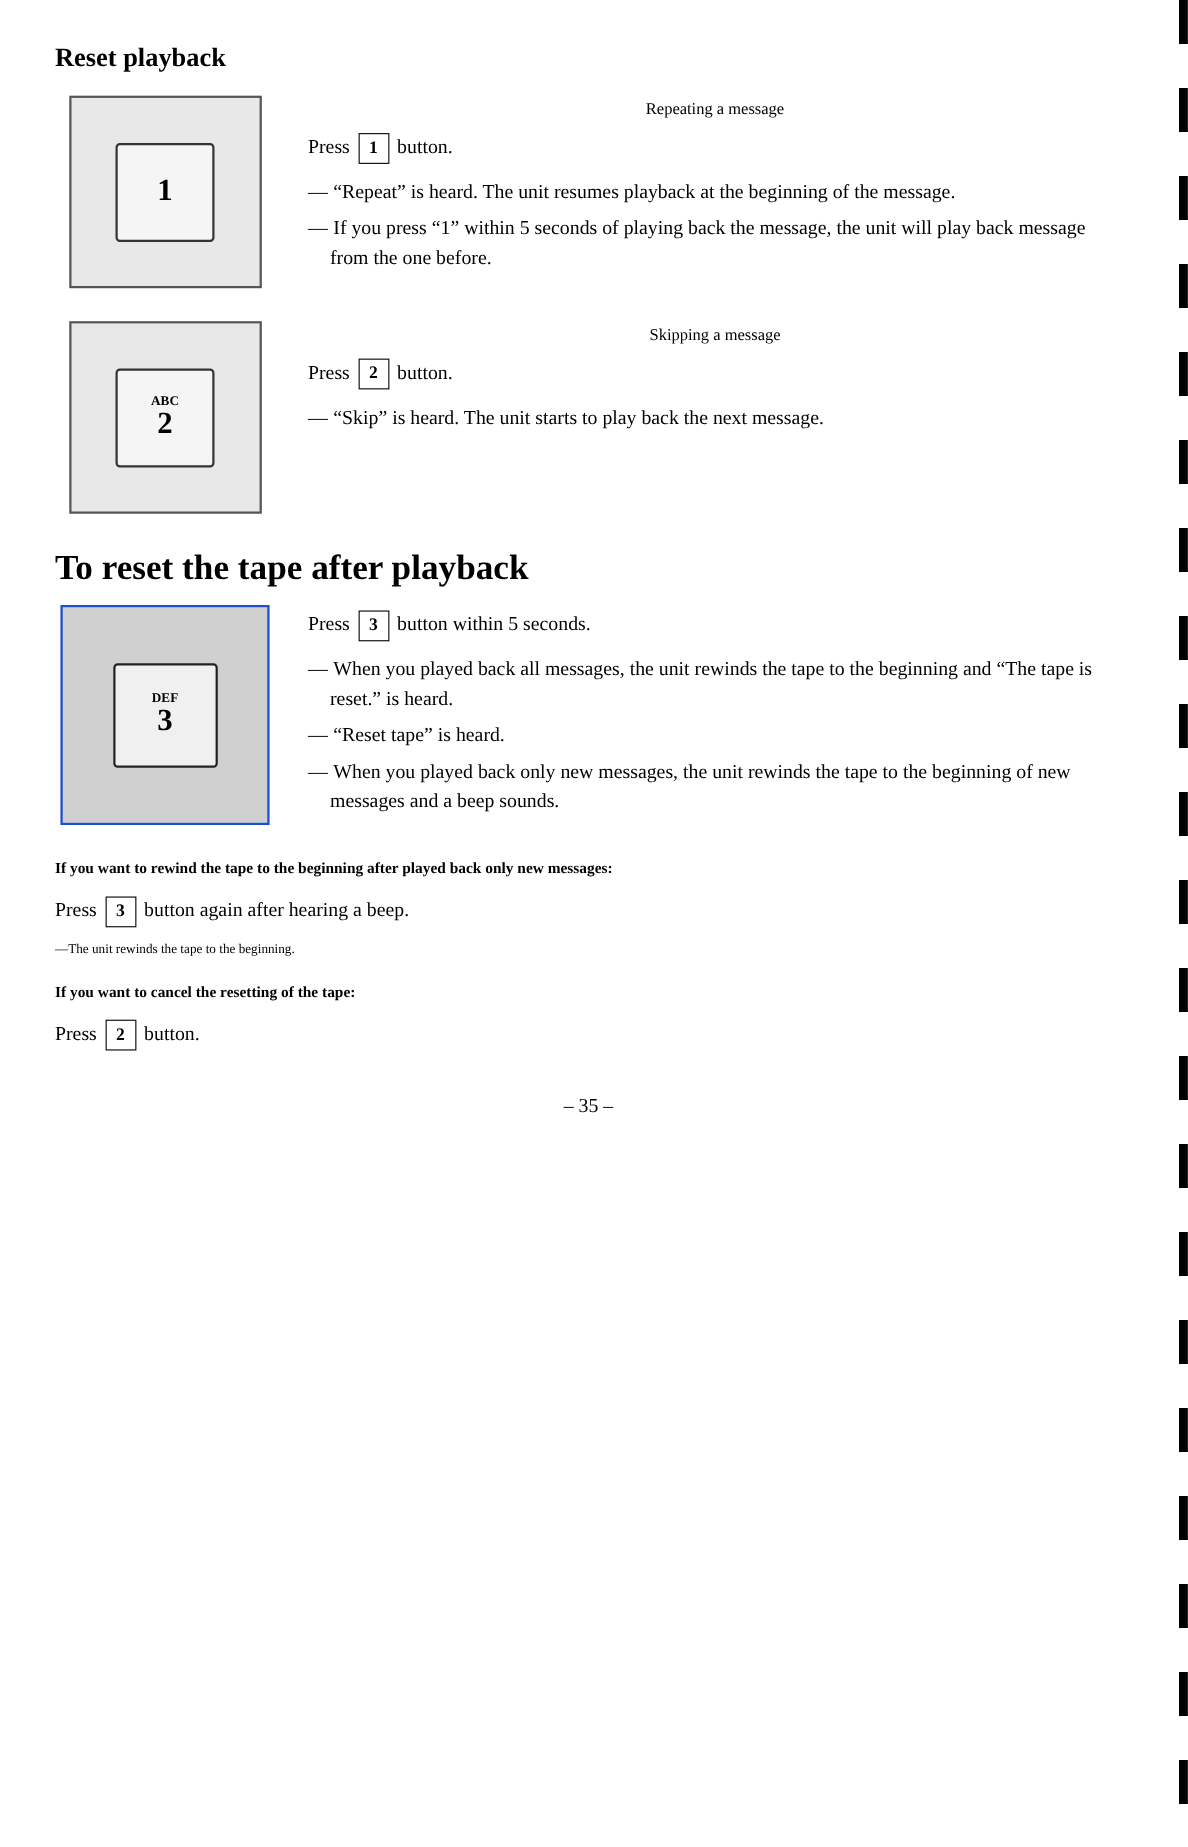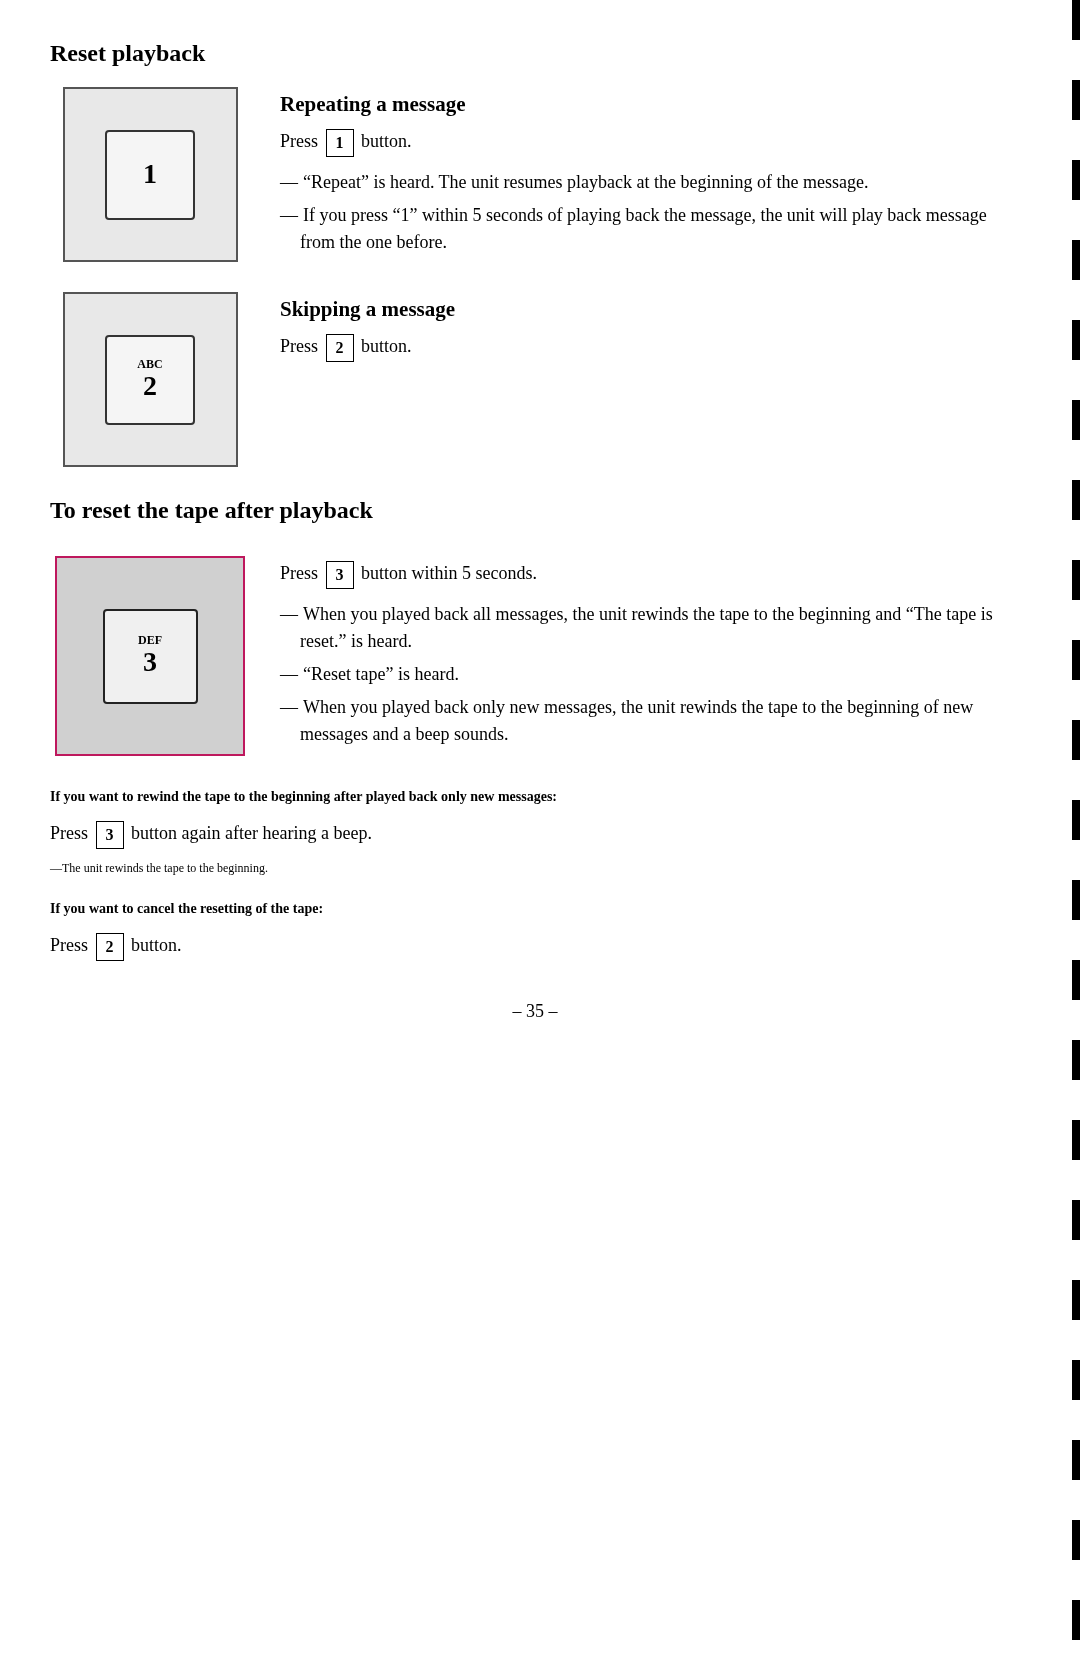--- a/index.html
+++ b/index.html
@@ -82,23 +82,24 @@
       font-weight: bold;
       line-height: 1.1;
     }
 
     .item-content {
       flex: 1;
       padding-top: 5px;
     }
 
     .item-title {
-      font-size: 21px;
-      font-weight: bold;
+      font-size: 15px;
+      font-weight: normal;
       margin-bottom: 12px;
+      text-align: center;
     }
 
     .press-line {
       margin-bottom: 12px;
       font-size: 18px;
     }
 
     .inline-button {
       display: inline-flex;
       align-items: center;
@@ -135,23 +136,23 @@
     .section-divider {
       margin: 30px 0 20px 0;
     }
 
     
     .reset-section {
       margin-top: 10px;
     }
 
     .reset-section .section-heading {
-      font-size: 24px;
-      font-weight: bold;
-      margin-bottom: 32px;
+      font-size: 32px;
+      font-weight: bold;
+      margin-bottom: 16px;
     }
 
     
     .bold-note {
       font-weight: bold;
       font-size: 14px;
       margin-top: 17px;
       margin-bottom: 12px;
       line-height: 1.5;
     }
@@ -189,21 +190,21 @@
         #000 40px,
         #fff 40px,
         #fff 80px
       );
     }
 
     
     .keypad-outer-lg {
       width: 190px;
       height: 200px;
-      border: 2px solid #be185d;
+      border: 2px solid #1d4ed8;
       background: #d0d0d0;
       display: flex;
       align-items: center;
       justify-content: center;
       position: relative;
     }
 
     .keypad-inner-lg {
       width: 95px;
       height: 95px;
@@ -256,20 +257,23 @@
         </div>
       </div>
     </div>
     <div class="item-content">
       <div class="item-title">Skipping a message</div>
       <div class="press-line">
         <span>Press</span>
         <span class="inline-button">2</span>
         <span>button.</span>
       </div>
+      <ul class="bullet-list">
+        <li>“Skip” is heard. The unit starts to play back the next message.</li>
+      </ul>
     </div>
   </div>
 
   <div class="reset-section section-divider">
     <h2 class="section-heading">To reset the tape after playback</h2>
 
     <div class="item-row">
       <div class="button-image">
         <div class="keypad-outer-lg">
           <div class="keypad-inner-lg">

